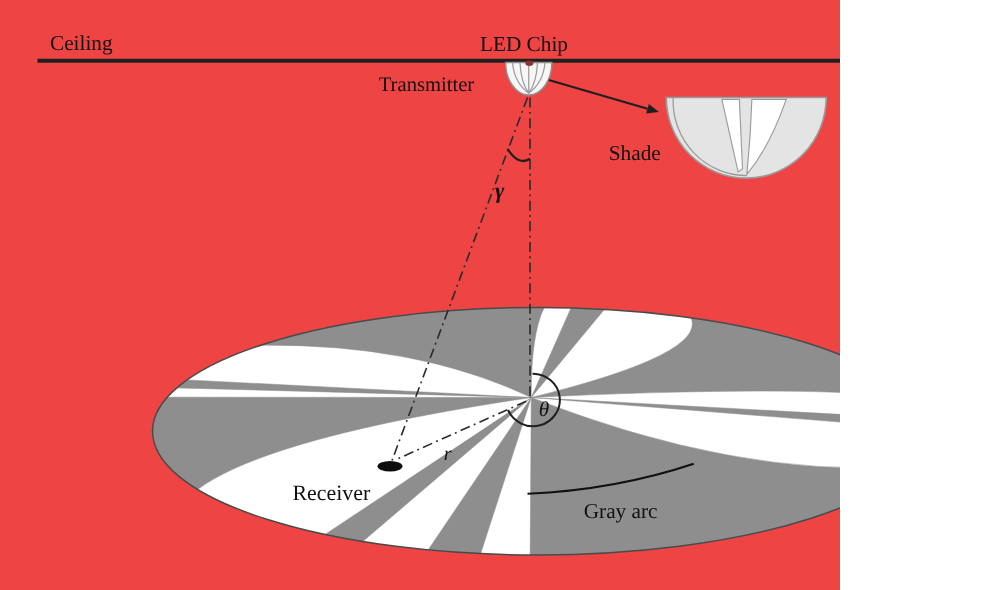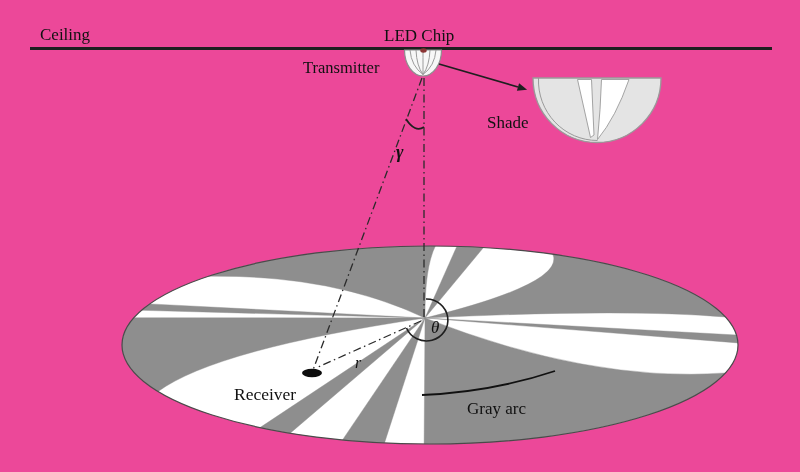--- a/index.html
+++ b/index.html
@@ -1,16 +1,16 @@
 <!DOCTYPE html>
 <html><head>
 <meta charset="utf-8">
 <style>
   html,body{margin:0;padding:0;background:#fff;}
-  .stage{position:relative;width:800px;height:472px;background:#ec4899;overflow:hidden;
+  .stage{position:relative;width:672px;height:472px;background:#ef4444;overflow:hidden;
          font-family:"Liberation Serif", serif;}
   svg{display:block;}
   text{fill:#111;}
   .lbl{font-family:"Liberation Serif", serif;}
 </style>
 </head>
 <body>
 
 <div class="stage">
   <svg width="800" height="472" viewBox="0 0 800 472">

